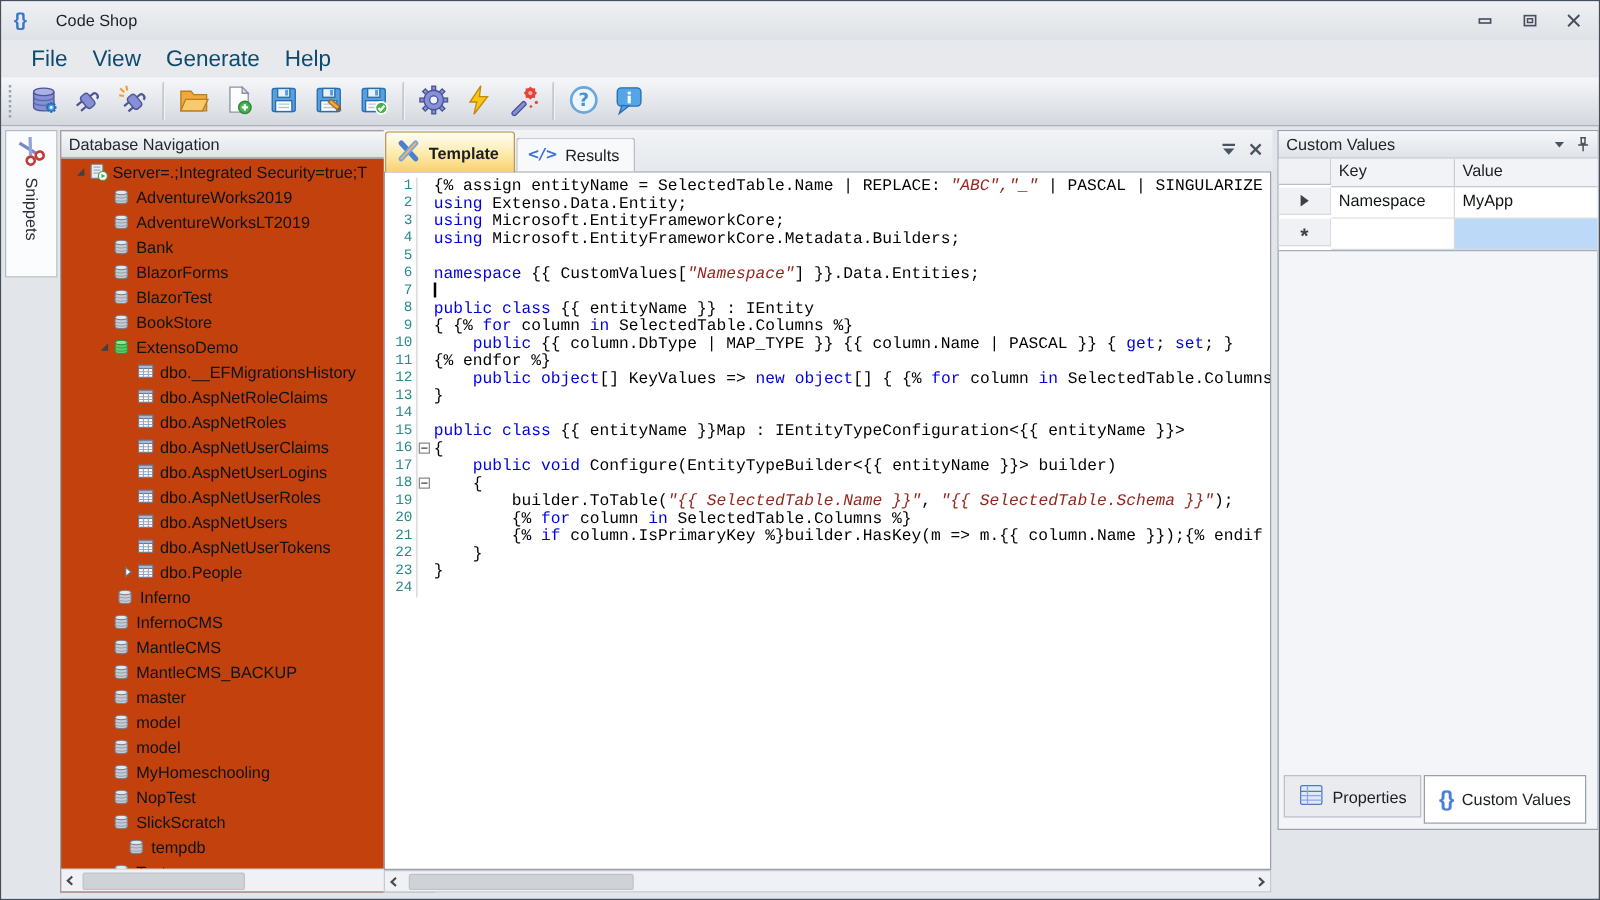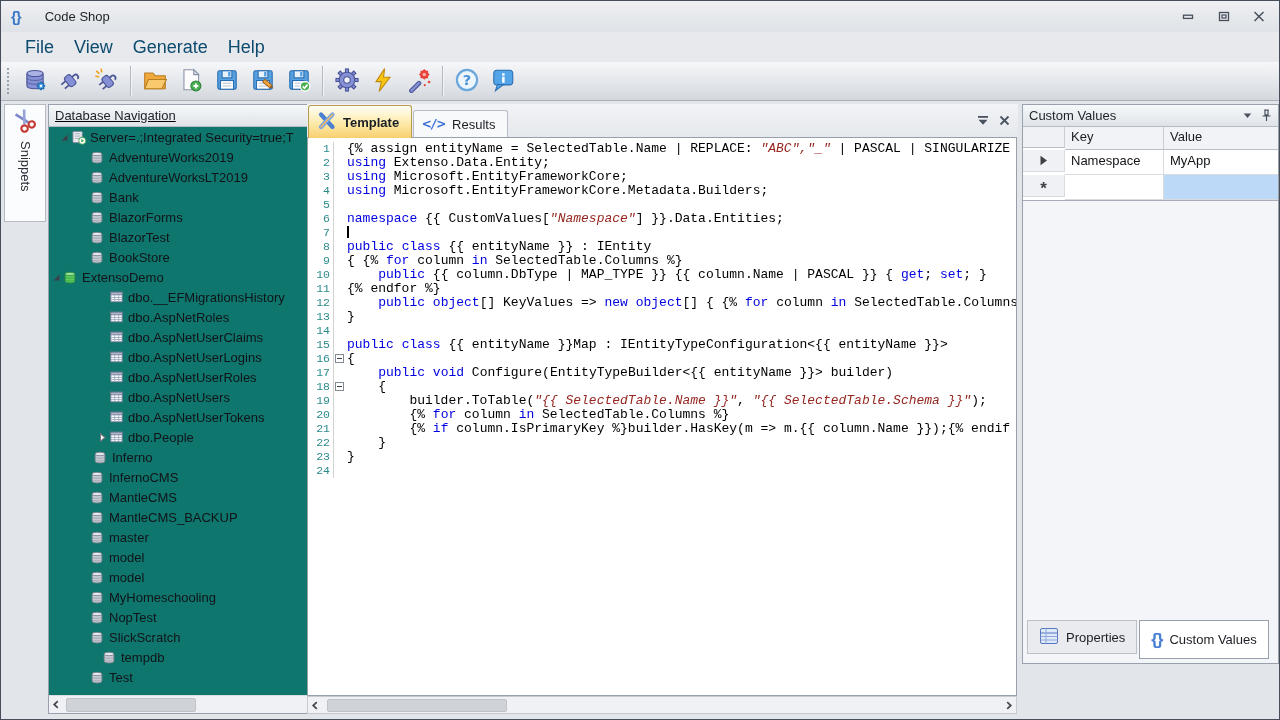--- a/index.html
+++ b/index.html
@@ -30,21 +30,21 @@
   .snippets-tab{position:absolute;left:3px;top:3px;width:40px;height:112px;background:#fbfcfd;
     border:1px solid #b6bbc3;display:flex;flex-direction:column;align-items:center;padding-top:4px;}
   .sn-label{writing-mode:vertical-lr;font-size:13px;color:#2a2f36;margin-top:4px;}
   
   .panel-header{height:21px;background:linear-gradient(#f6f8fa,#dfe3e8);
     border-bottom:1px solid #b6bcc4;display:flex;align-items:center;font-size:13px;color:#22262c;
     padding:0 6px;}
   .panel-header .ph-title{flex:1;}
   .ph-ic{margin-left:8px;display:flex;align-items:center;}
   .nav-panel{position:absolute;left:47px;top:103px;width:300px;height:610px;
-    border:1px solid #99a1ad;background:#0f766e;box-sizing:border-box;text-decoration:underline;}
+    border:1px solid #99a1ad;background:#c2410c;box-sizing:border-box;}
   .tree-body{position:absolute;left:0;top:21px;right:0;bottom:0;}
   .tree-rows{position:absolute;left:0;top:1px;right:17px;bottom:17px;overflow:hidden;}
   .trow{height:20px;display:flex;align-items:center;font-size:13px;color:#101317;white-space:nowrap;}
   .texp{width:14px;display:inline-flex;justify-content:center;flex:none;}
   .tico{width:18px;display:inline-flex;align-items:center;flex:none;}
   .tlabel{padding-left:1px;}
   
   .vscroll{position:absolute;right:0;top:0;width:17px;bottom:17px;background:#f0f1f4;border-left:1px solid #d9dce1;}
   .vscroll .arr-up{position:absolute;top:2px;left:0;right:0;display:flex;justify-content:center;}
   .vscroll .arr-dn{position:absolute;bottom:2px;left:0;right:0;display:flex;justify-content:center;}
@@ -398,21 +398,21 @@
             <span class="tico">
               <svg width="14" height="15" viewBox="0 0 16 16">
                 <path d="M2.5 4v8.2c0 1.3 2.4 2 5.5 2s5.5-.7 5.5-2V4" fill="#c7ccd4" stroke="#787f8c"></path>
                 <path d="M2.5 7c0 1.3 2.4 2 5.5 2s5.5-.7 5.5-2" fill="none" stroke="#9aa1ac"></path>
                 <path d="M2.5 10c0 1.3 2.4 2 5.5 2s5.5-.7 5.5-2" fill="none" stroke="#9aa1ac"></path>
                 <ellipse cx="8" cy="4" rx="5.5" ry="2" fill="#e4e7ec" stroke="#787f8c"></ellipse>
               </svg>
             </span>
             <span class="tlabel">BookStore</span>
           </div>
-          <div class="trow" style="">
+          <div class="trow" style="padding-left: 27px;">
             <span class="texp">
               <svg width="9" height="9" viewBox="0 0 9 9">
                 <polygon points="7.5,1.5 7.5,7.5 1.5,7.5" fill="#3c4147"></polygon>
               </svg>
             </span>
             <span class="tico">
               <svg width="14" height="15" viewBox="0 0 16 16">
                 <path d="M2.5 4v8.2c0 1.3 2.4 2 5.5 2s5.5-.7 5.5-2V4" fill="#5ecb63" stroke="#2f8f3a"></path>
                 <path d="M2.5 7c0 1.3 2.4 2 5.5 2s5.5-.7 5.5-2" fill="none" stroke="#37a844"></path>
                 <path d="M2.5 10c0 1.3 2.4 2 5.5 2s5.5-.7 5.5-2" fill="none" stroke="#37a844"></path>
@@ -427,20 +427,34 @@
               <svg width="15" height="14" viewBox="0 0 16 16">
                 <rect x="1.5" y="2.5" width="13" height="11" fill="#fff" stroke="#6d7890"></rect>
                 <rect x="1.5" y="2.5" width="13" height="3" fill="#aeb9d0" stroke="#6d7890"></rect>
                 <line x1="1.5" y1="8.5" x2="14.5" y2="8.5" stroke="#9aa5bc"></line>
                 <line x1="1.5" y1="11" x2="14.5" y2="11" stroke="#9aa5bc"></line>
                 <line x1="6" y1="5.5" x2="6" y2="13.5" stroke="#9aa5bc"></line>
                 <line x1="10.5" y1="5.5" x2="10.5" y2="13.5" stroke="#9aa5bc"></line>
               </svg>
             </span>
             <span class="tlabel">dbo.__EFMigrationsHistory</span>
+          </div>
+          <div class="trow" style="padding-left: 46px;">
+            <span class="texp"></span>
+            <span class="tico">
+              <svg width="15" height="14" viewBox="0 0 16 16">
+                <rect x="1.5" y="2.5" width="13" height="11" fill="#fff" stroke="#6d7890"></rect>
+                <rect x="1.5" y="2.5" width="13" height="3" fill="#aeb9d0" stroke="#6d7890"></rect>
+                <line x1="1.5" y1="8.5" x2="14.5" y2="8.5" stroke="#9aa5bc"></line>
+                <line x1="1.5" y1="11" x2="14.5" y2="11" stroke="#9aa5bc"></line>
+                <line x1="6" y1="5.5" x2="6" y2="13.5" stroke="#9aa5bc"></line>
+                <line x1="10.5" y1="5.5" x2="10.5" y2="13.5" stroke="#9aa5bc"></line>
+              </svg>
+            </span>
+            <span class="tlabel">dbo.AspNetRoleClaims</span>
           </div>
           <div class="trow" style="padding-left: 46px;">
             <span class="texp"></span>
             <span class="tico">
               <svg width="15" height="14" viewBox="0 0 16 16">
                 <rect x="1.5" y="2.5" width="13" height="11" fill="#fff" stroke="#6d7890"></rect>
                 <rect x="1.5" y="2.5" width="13" height="3" fill="#aeb9d0" stroke="#6d7890"></rect>
                 <line x1="1.5" y1="8.5" x2="14.5" y2="8.5" stroke="#9aa5bc"></line>
                 <line x1="1.5" y1="11" x2="14.5" y2="11" stroke="#9aa5bc"></line>
                 <line x1="6" y1="5.5" x2="6" y2="13.5" stroke="#9aa5bc"></line>

